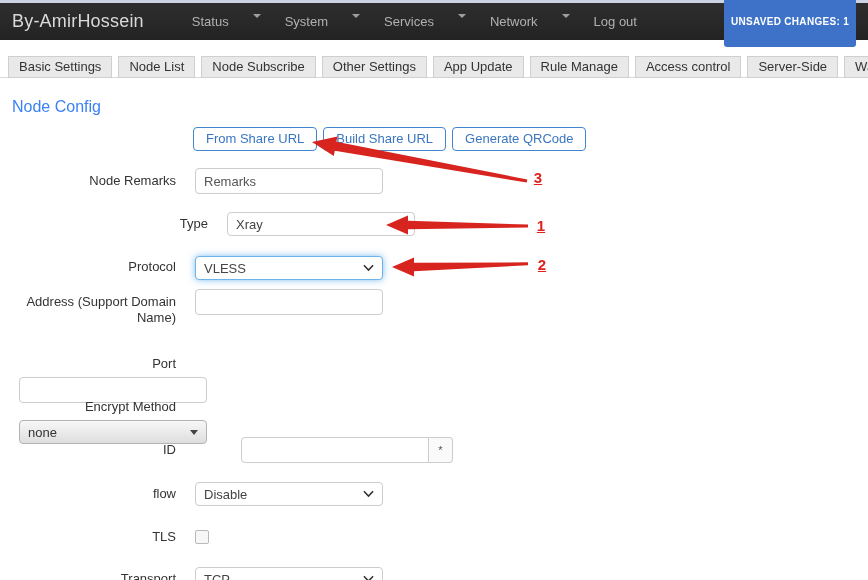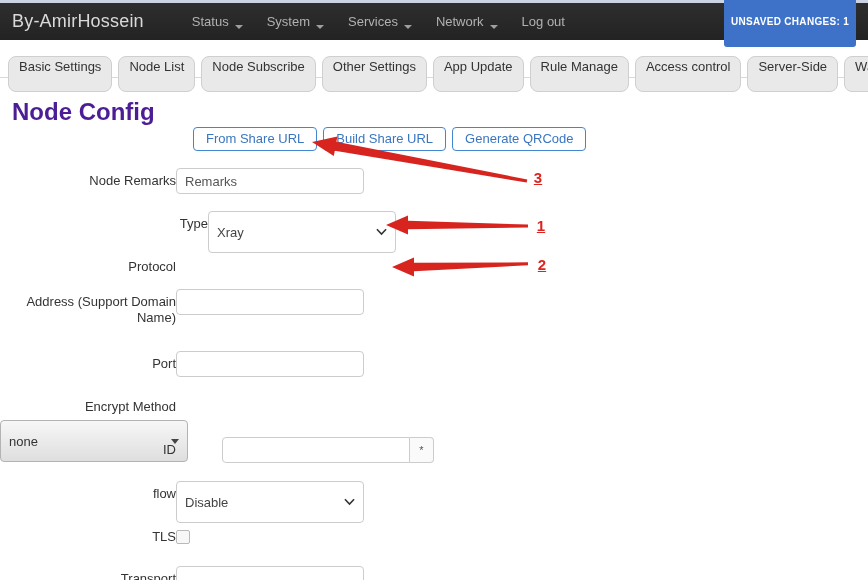--- a/index.html
+++ b/index.html
@@ -7,53 +7,53 @@
           font-family:"Liberation Sans",sans-serif;}
 
   
   .topstrip{position:absolute;top:0;left:0;width:868px;height:3px;background:#ccd3e2;}
 
   
   .navbar{position:absolute;top:3px;left:0;width:868px;height:37px;
           background:linear-gradient(#2e2e2e,#232323);display:flex;align-items:center;
           padding:0 12px;box-sizing:border-box;}
   .brand{color:#d9d9d9;font-size:18px;letter-spacing:.2px;margin-right:24px;white-space:nowrap;}
-  .nav-item{color:#b1b1b1;font-size:13px;margin-left:24px;display:flex;align-items:flex-end;gap:6px;
+  .nav-item{color:#b1b1b1;font-size:13px;margin-left:24px;display:flex;align-items:flex-start;gap:24px;
             cursor:pointer;white-space:nowrap;}
   .caret{width:0;height:0;border-left:4px solid transparent;border-right:4px solid transparent;
          border-top:4px solid #9f9f9f;display:inline-block;}
   .badge{margin-left:auto;background:#3d72c8;color:#fff;font-size:10px;font-weight:bold;
          padding:20px 7px;border-radius:3px;letter-spacing:.3px;white-space:nowrap;}
 
   
   .tabs{position:absolute;top:56px;left:0;width:868px;height:22px;border-bottom:1px solid #d9d9d9;
         display:flex;gap:6px;padding-left:8px;box-sizing:border-box;}
-  .tab{background:#e9e9e9;border:1px solid #cfcfcf;border-radius:8px;color:#333;font-size:13px;
-       padding:0 10px;height:36px;line-height:20px;box-sizing:border-box;cursor:pointer;white-space:nowrap;}
-
-  
-  .title{position:absolute;top:98px;left:12px;font-size:24px;font-weight:bold;color:#4c1d95;}
+  .tab{background:#e9e9e9;border:1px solid #cfcfcf;border-radius:0;color:#333;font-size:13px;
+       padding:0 10px;height:22px;line-height:20px;box-sizing:border-box;cursor:pointer;white-space:nowrap;}
+
+  
+  .title{position:absolute;top:98px;left:12px;font-size:16px;font-weight:normal;color:#3b82f6;}
 
   
   .actions{position:absolute;top:127px;left:193px;display:flex;gap:6px;}
   .btn{height:24px;background:#fff;border:1px solid #4186cf;color:#3a76c0;border-radius:4px;
        font-size:13px;font-family:inherit;padding:0 12px;line-height:22px;box-sizing:border-box;cursor:pointer;}
 
   
   .row{position:absolute;left:0;display:flex;}
   .lbl{width:176px;text-align:right;font-size:13px;color:#333;line-height:26px;flex:none;}
   .lbl.wrap{line-height:16px;display:flex;align-items:center;justify-content:flex-end;}
-  .ctrl{display:flex;align-items:center;}
+  .ctrl{margin-left:19px;display:flex;align-items:center;}
   .inp{width:188px;height:26px;border:1px solid #ccc;border-radius:4px;font-size:13px;color:#555;
        padding:0 8px;box-sizing:border-box;font-family:inherit;background:#fff;}
   .inp.grp{border-radius:4px 0 0 4px;}
   .addon{width:24px;height:26px;border:1px solid #ccc;border-left:none;border-radius:0 4px 4px 0;
          background:#fafafa;display:flex;align-items:center;justify-content:center;
          font-size:11px;color:#555;box-sizing:border-box;}
-  .selbox{width:188px;height:42px;border:1px solid #ccc;border-radius:4px;background:#fff;
+  .selbox{width:188px;height:24px;border:1px solid #ccc;border-radius:4px;background:#fff;
           display:flex;align-items:center;justify-content:space-between;padding:0 8px;
           box-sizing:border-box;font-size:13px;color:#444;cursor:pointer;}
   .selbox.focused{border-color:#6db2ea;box-shadow:0 0 7px rgba(82,168,236,.75);}
   .selbox.native{background:linear-gradient(#f7f7f7,#dedede);border-color:#b3b3b3;color:#333;}
   .tri{width:0;height:0;border-left:4px solid transparent;border-right:4px solid transparent;
        border-top:5px solid #444;display:inline-block;}
   .checkbox{width:14px;height:14px;border:1px solid #b9b9b9;border-radius:2px;background:#f7f7f7;
             box-sizing:border-box;cursor:pointer;}
   .lbl.cb{line-height:15px;}
 
@@ -125,30 +125,38 @@
         <span>Xray</span>
         <svg width="11" height="8" viewBox="0 0 12 8">
           <path d="M1 1 L6 6.2 L11 1" fill="none" stroke="#333" stroke-width="1.7"></path>
           </svg>
       </span>
     </span>
   </div>
 
   <div class="row" style="top:254px;align-items:flex-end;">
     <span class="lbl">Protocol</span>
+    <span class="ctrl">
+      <span class="selbox focused">
+        <span>VLESS</span>
+        <svg width="11" height="8" viewBox="0 0 12 8">
+          <path d="M1 1 L6 6.2 L11 1" fill="none" stroke="#333" stroke-width="1.7"></path>
+          </svg>
+      </span>
+    </span>
   </div>
 
   <div class="row" style="top:289px;height:42px;align-items:flex-start;">
     <span class="lbl wrap" style="height:42px;">Address (Support Domain Name)</span>
     <span class="ctrl">
         <input class="inp" value="" style="">
       </span>
   </div>
 
-  <div class="row" style="top:351px;">
+  <div class="row" style="top:351px;flex-direction:column;">
     <span class="lbl">Port</span>
     <span class="ctrl">
         <input class="inp" value="" style="">
       </span>
   </div>
 
   <div class="row" style="top:394px;flex-direction:column;">
     <span class="lbl">Encrypt Method</span>
     <span class="ctrl">
       <span class="selbox native">

